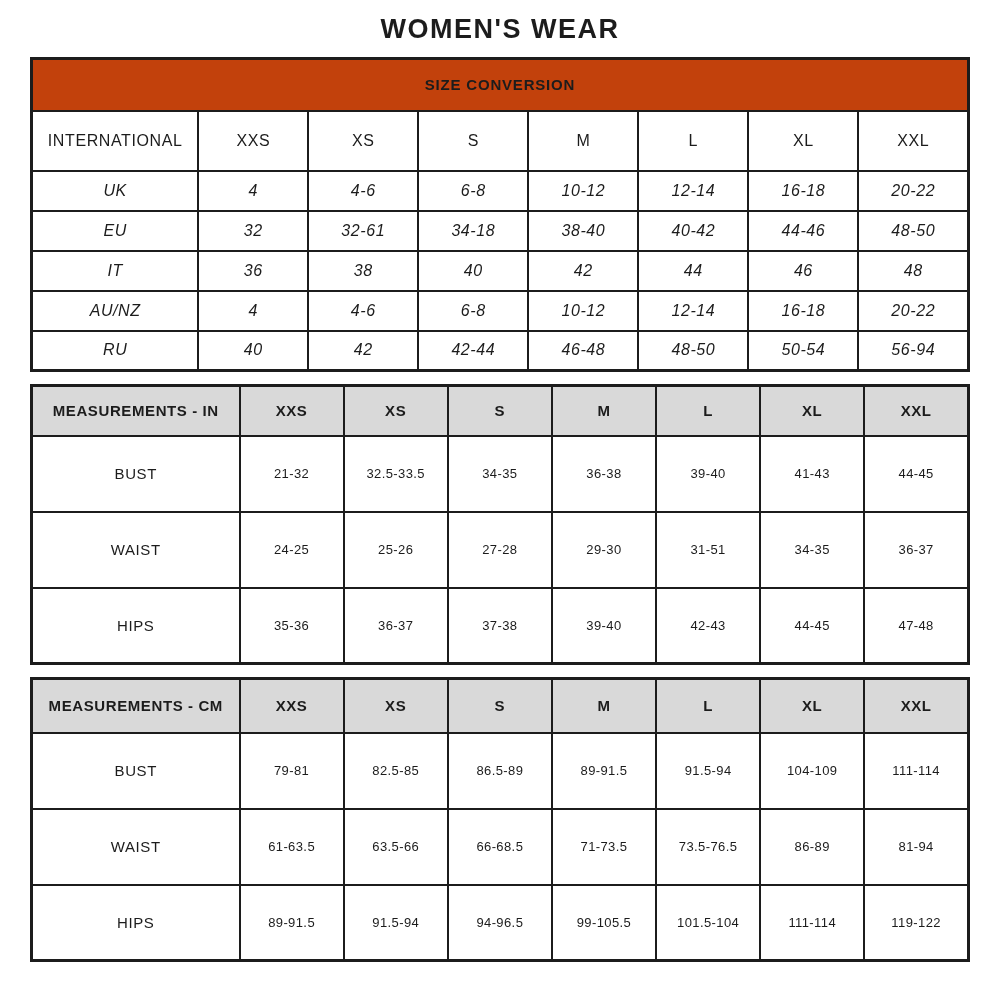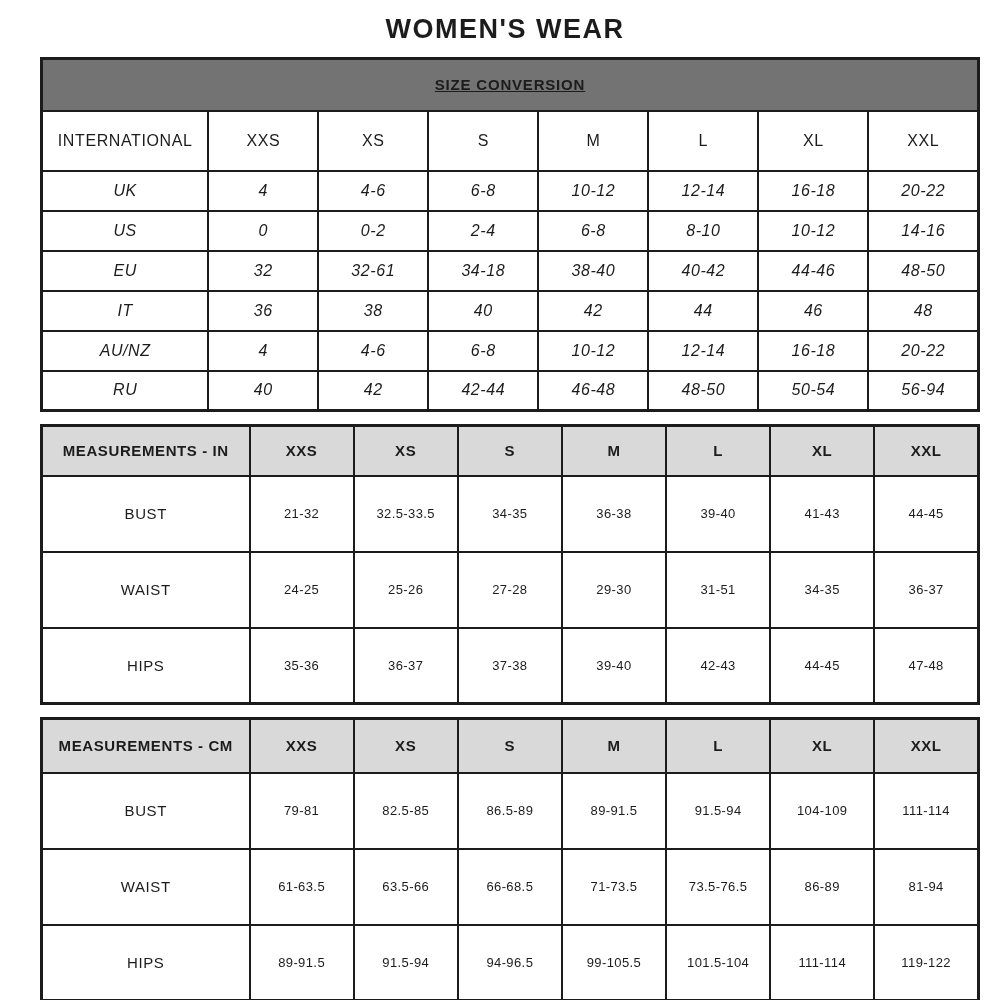--- a/index.html
+++ b/index.html
@@ -7,21 +7,21 @@
   body {
     width: 1000px;
     height: 1000px;
     background: #ffffff;
     font-family: "Liberation Sans", sans-serif;
     color: #1c1c1c;
   }
   .page {
     width: 1000px;
     height: 1000px;
-    padding: 12px 30px 0 40px;
+    padding: 12px 30px 0 30px;
   }
   .page-title {
     text-align: center;
     font-size: 27px;
     font-weight: bold;
     letter-spacing: 1.5px;
     margin: 2px 0 12px 0;
     color: #1c1c1c;
   }
   table {
@@ -34,25 +34,24 @@
   td {
     border: 2px solid #1c1c1c;
     text-align: center;
     vertical-align: middle;
     padding: 2px 4px;
     overflow: hidden;
   }
   
   .t1-banner td {
     height: 52px;
-    background: #737373;
+    background: #c2410c;
     font-weight: bold;
     font-size: 15px;
     letter-spacing: 0.8px;
-    text-decoration: underline;
   }
   .t1-cols td {
     height: 60px;
     font-size: 16px;
     letter-spacing: 0.6px;
   }
   #size-conversion-body tr { height: 40px; font-style: italic; }
   #size-conversion-body td { font-size: 16px; letter-spacing: 0.6px; }
   
   .m-head td {
@@ -105,30 +104,20 @@
           <td class="row-label">UK</td>
           <td>4</td>
           <td>4-6</td>
           <td>6-8</td>
           <td>10-12</td>
           <td>12-14</td>
           <td>16-18</td>
           <td>20-22</td>
         </tr>
         <tr>
-          <td class="row-label">US</td>
-          <td>0</td>
-          <td>0-2</td>
-          <td>2-4</td>
-          <td>6-8</td>
-          <td>8-10</td>
-          <td>10-12</td>
-          <td>14-16</td>
-        </tr>
-        <tr>
           <td class="row-label">EU</td>
           <td>32</td>
           <td>32-61</td>
           <td>34-18</td>
           <td>38-40</td>
           <td>40-42</td>
           <td>44-46</td>
           <td>48-50</td>
         </tr>
         <tr>

